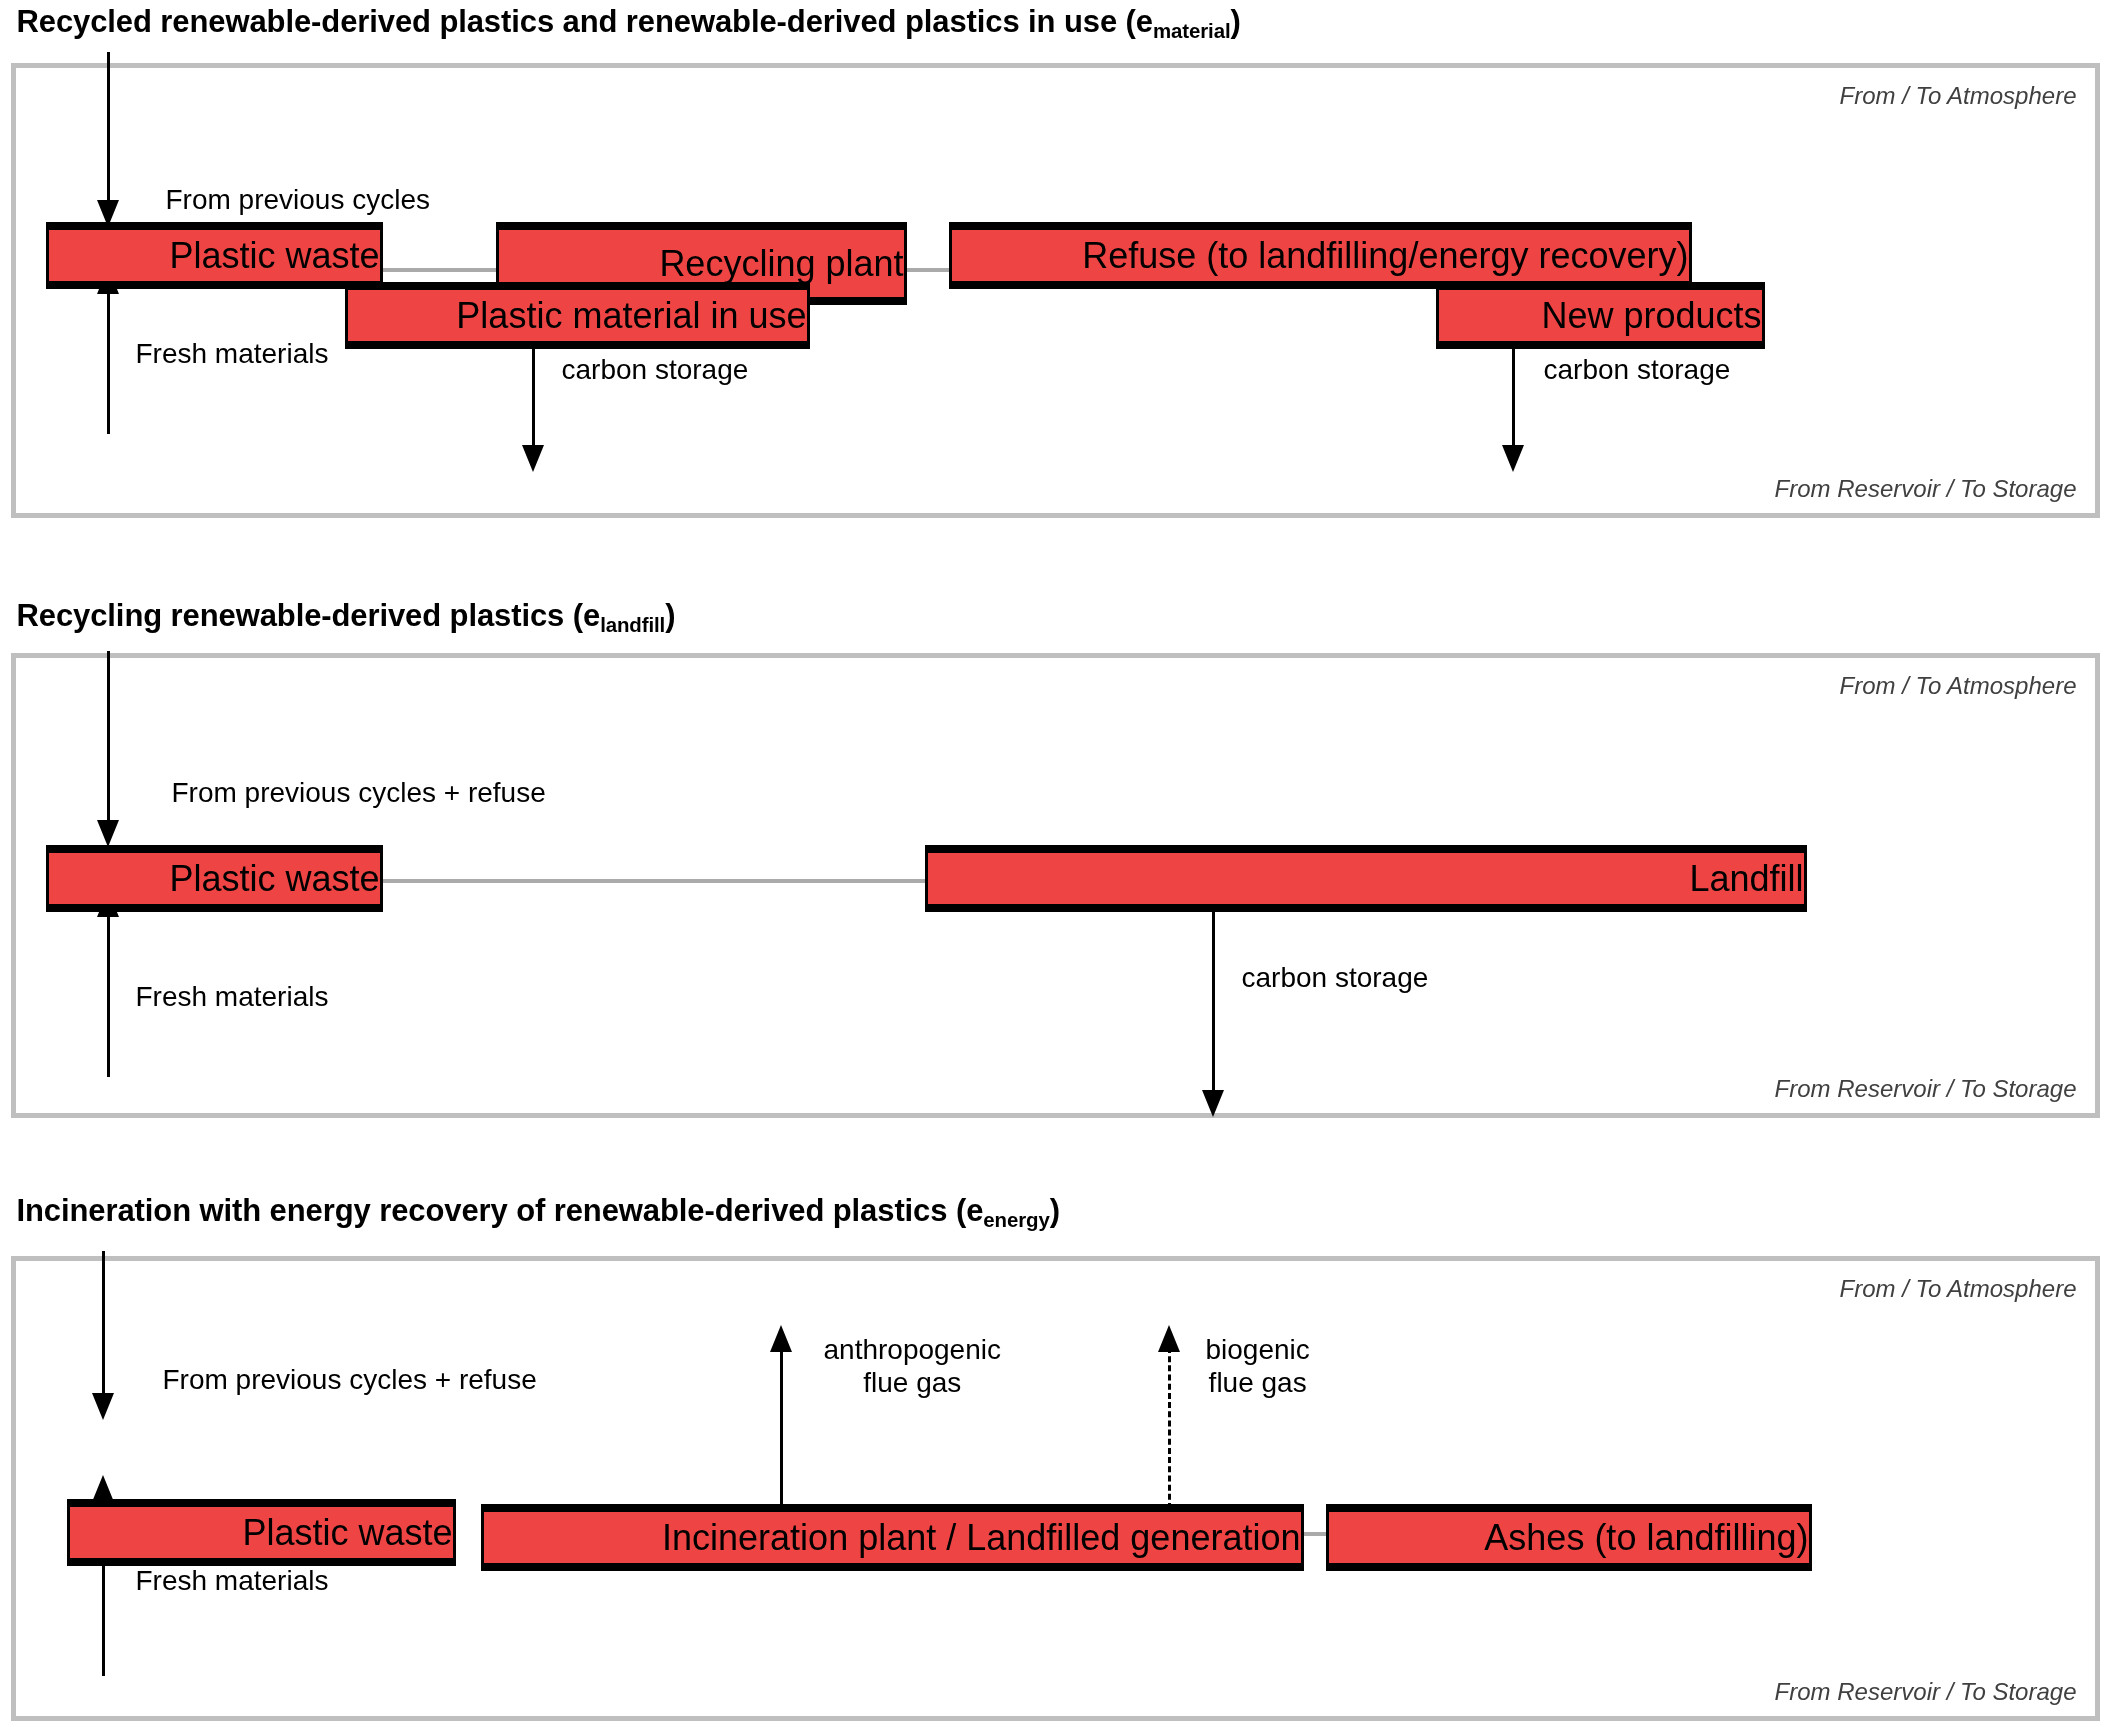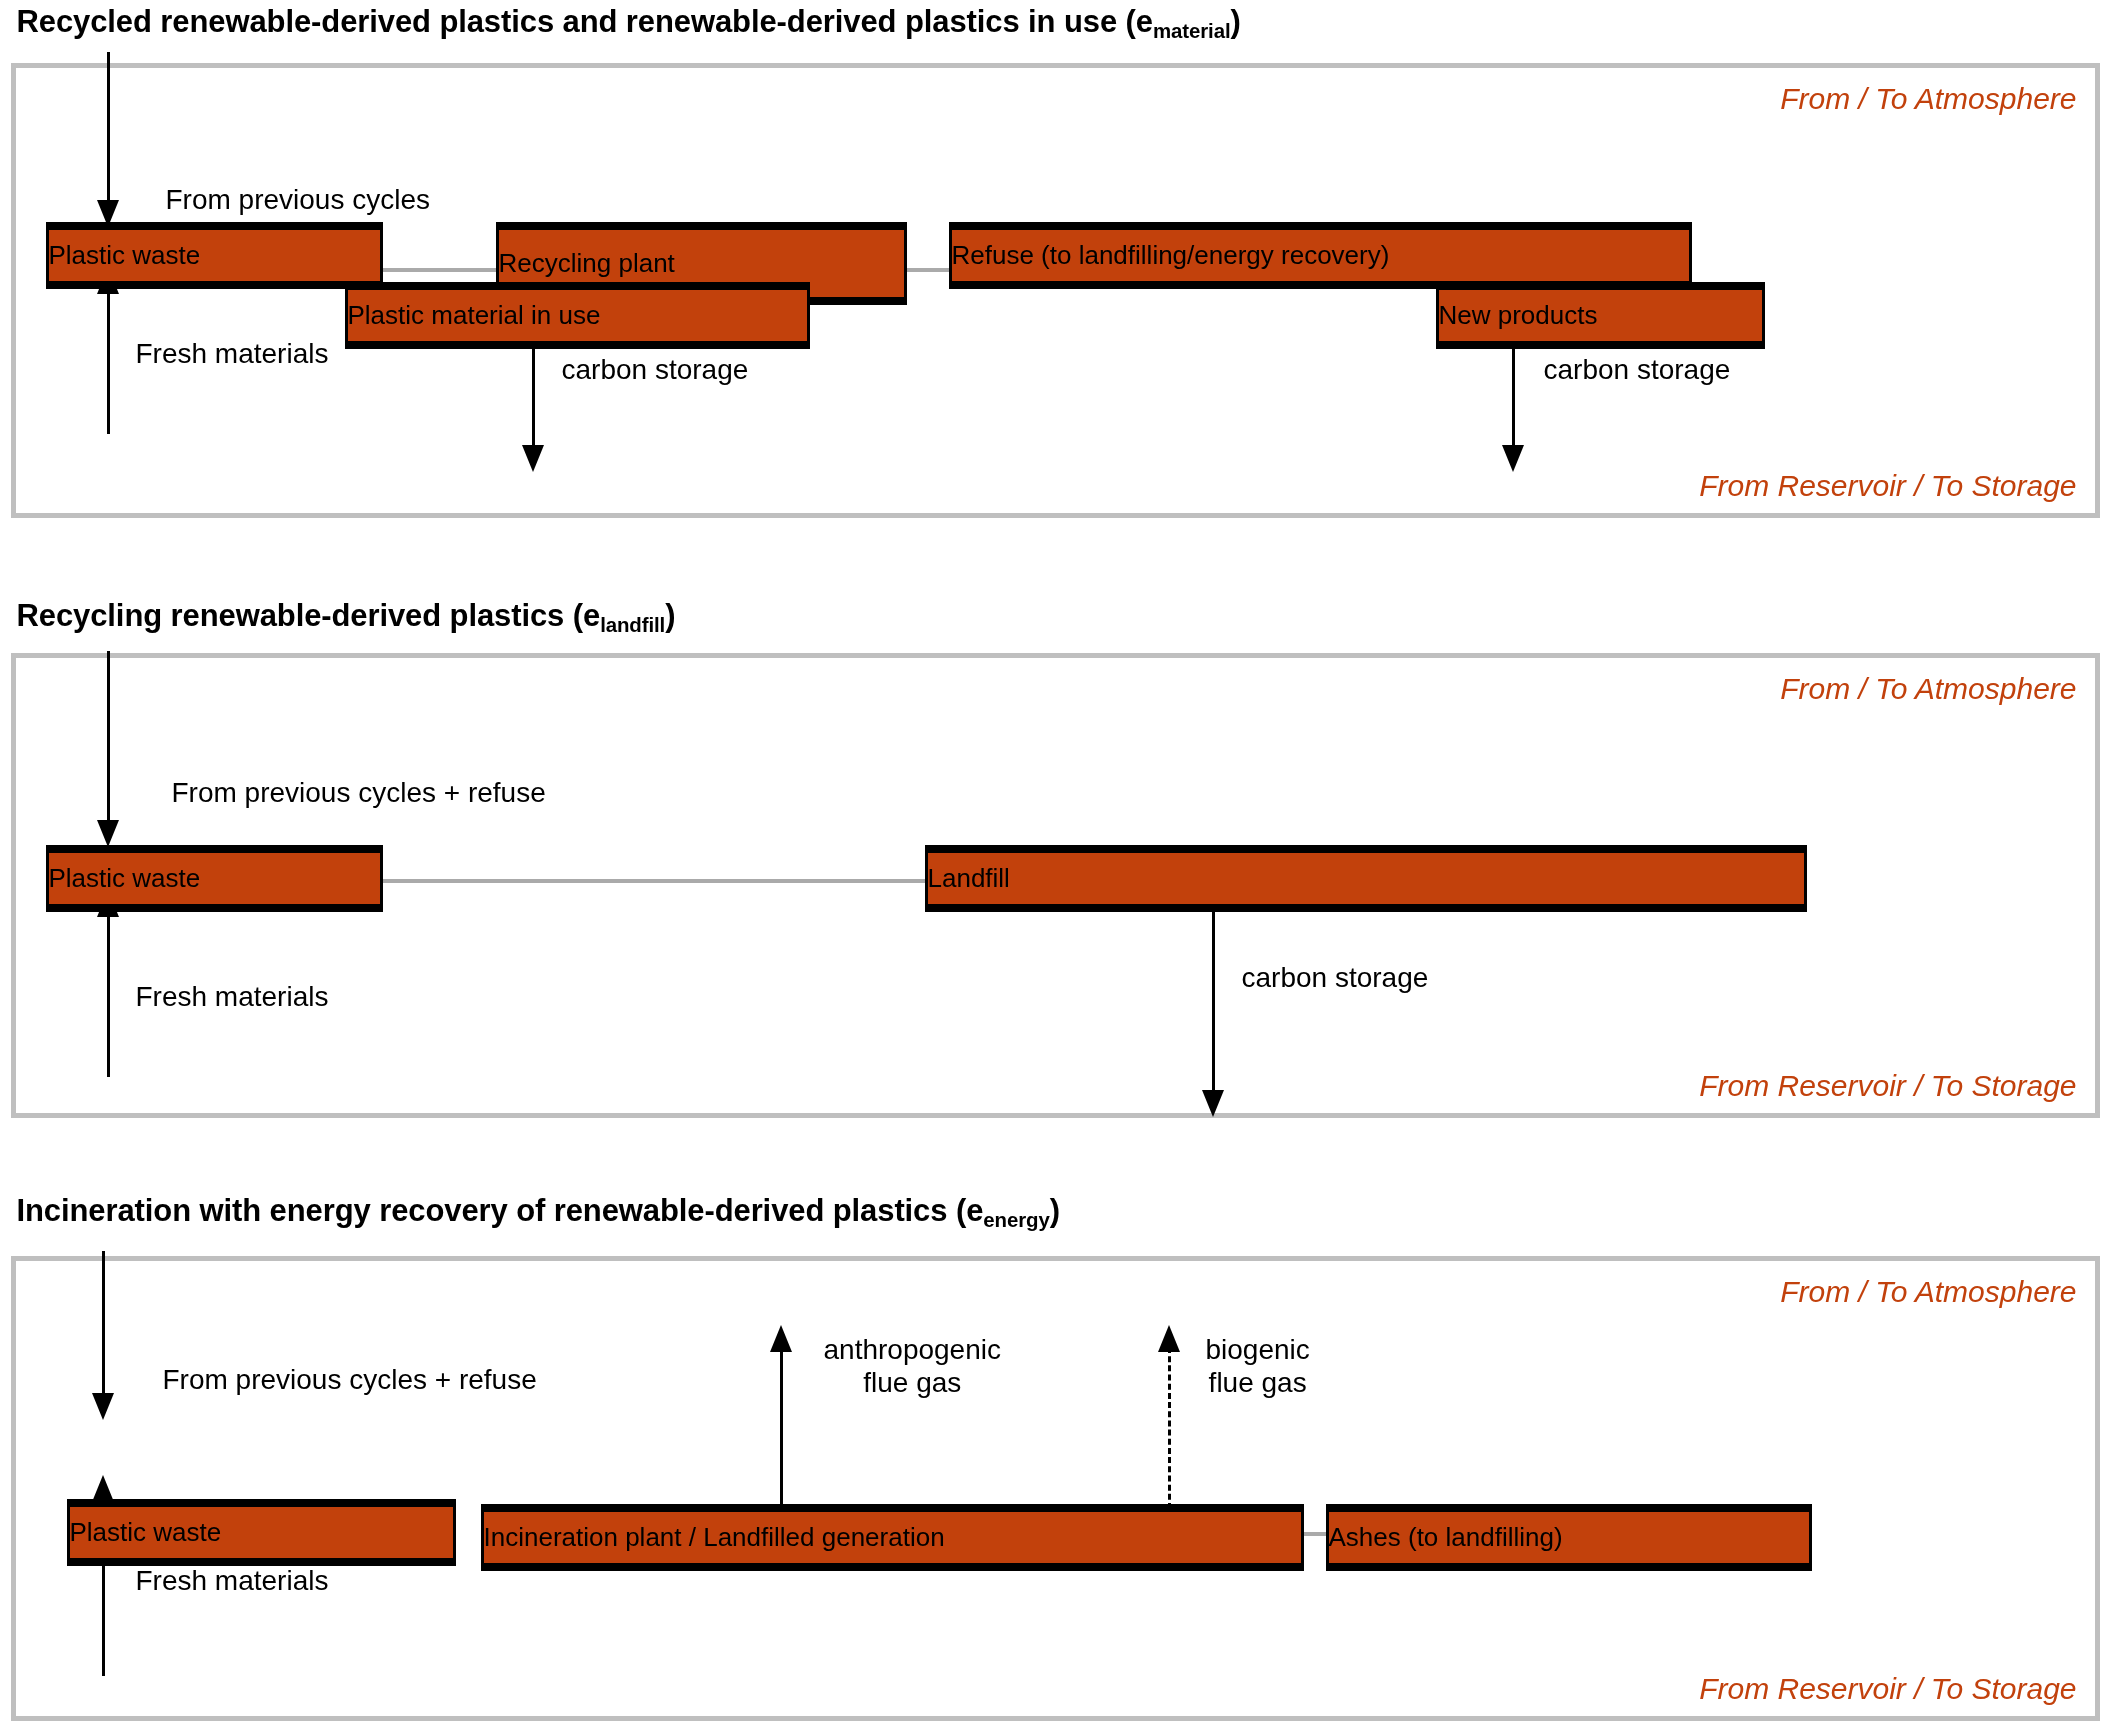--- a/index.html
+++ b/index.html
@@ -18,41 +18,41 @@
   }
   .panel-title sub{font-size:0.66em;font-weight:bold;vertical-align:baseline;position:relative;top:0.30em;}
   .panel{
     position:absolute;
     border:5.2px solid #bfbfbf;
     background:#ffffff;
     box-sizing:border-box;
   }
   .corner-label{
     position:absolute;
-    font-size:30px;
+    font-size:24px;
     font-style:italic;
-    color:#c2410c;
+    color:#404040;
     white-space:nowrap;
   }
   .corner-label.tr{right:18px;top:13.5px;}
   .corner-label.br{right:18px;bottom:10.5px;}
 
   
   .box{
     position:absolute;
     box-sizing:border-box;
-    background:#c2410c;
+    background:#ef4444;
     border-left:3.7px solid #000;
     border-right:3.7px solid #000;
     border-top:8.2px solid #000;
     border-bottom:8.2px solid #000;
     display:flex;
     align-items:center;
-    justify-content:flex-start;
-    font-size:26px;
+    justify-content:flex-end;
+    font-size:36px;
     color:#000;
     z-index:5;
     white-space:nowrap;
   }
 
   
   .conn{
     position:absolute;
     background:#aaaaaa;
     height:3.7px;

